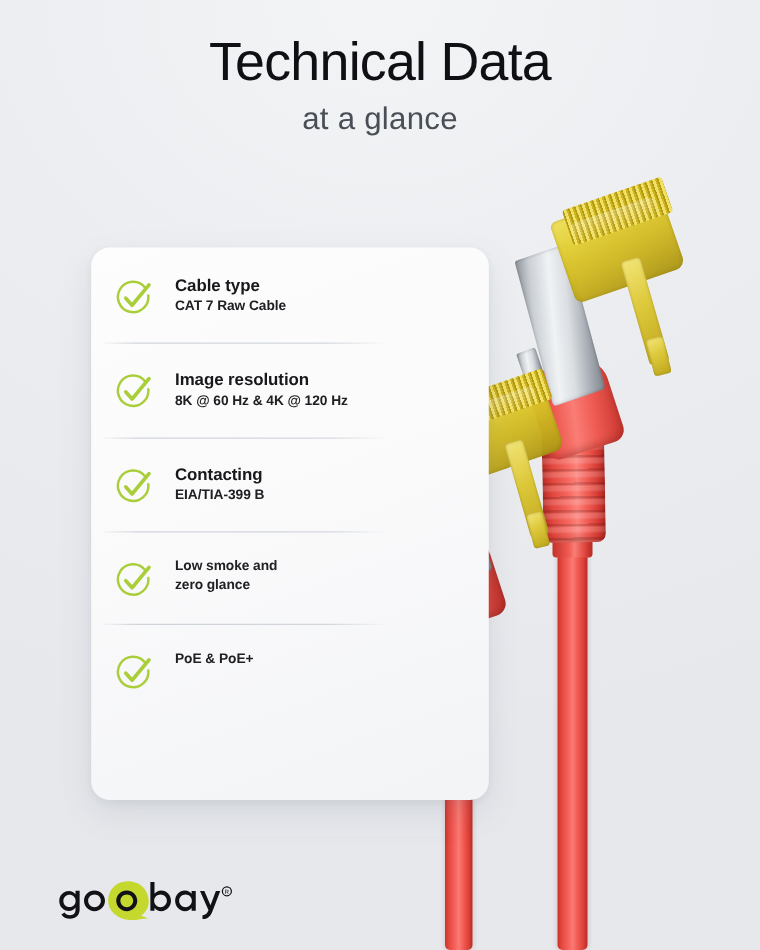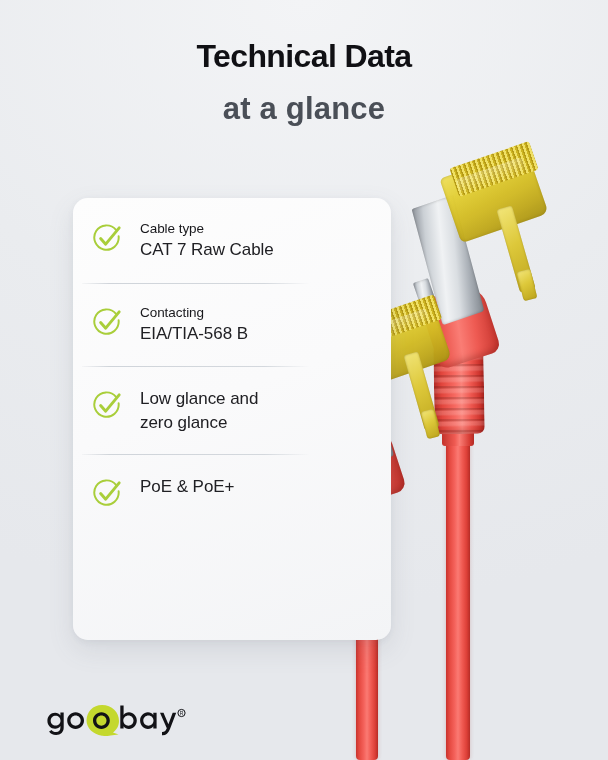--- a/index.html
+++ b/index.html
@@ -25,30 +25,30 @@
 
   
   .header {
     position: absolute;
     top: 22px;
     left: 0;
     width: 608px;
     text-align: center;
   }
   .title {
-    font-size: 32px;
-    font-weight: bold;
+    font-size: 43px;
+    font-weight: normal;
     color: #101014;
     letter-spacing: -0.6px;
     line-height: 1.15;
-    margin: 16px;
+    margin: 4px;
   }
   .subtitle {
-    font-size: 31px;
-    font-weight: bold;
+    font-size: 25px;
+    font-weight: normal;
     color: #4a4f57;
     letter-spacing: 0.2px;
     margin: 6px 0 0 0;
   }
 
   
   .product {
     position: absolute;
     left: 330px;
     top: 130px;
@@ -155,29 +155,29 @@
     height: 30px;
     margin-top: 3px;
     margin-right: 18px;
   }
   .spec-text {
     flex: 1 1 auto;
     min-width: 0;
   }
   .spec-title {
     font-size: 13.5px;
-    font-weight: normal;
+    font-weight: bold;
     color: #18181c;
     line-height: 1.35;
     letter-spacing: -0.05px;
     white-space: nowrap;
   }
   .spec-desc {
-    font-size: 17px;
-    font-weight: normal;
+    font-size: 11px;
+    font-weight: bold;
     color: #202024;
     line-height: 1.38;
     letter-spacing: -0.05px;
   }
   .spec-desc span { display: block; white-space: nowrap; }
 
   
   .logo {
     position: absolute;
     left: 46px;
@@ -253,34 +253,46 @@
               <span>CAT 7 Raw Cable</span>
             </div>
           </div>
         </div>
         <div class="spec-item" style="padding-top: 21px; padding-bottom: 21px;">
           <span class="check-icon"><svg viewBox="0 0 32 32" width="30" height="30">
               <path d="M25.6 7.4 A13 13 0 1 0 28.4 14.2" fill="none" stroke="#a9ce3a" stroke-width="2.1" stroke-linecap="round"></path>
               <path d="M9.2 16.6 L14.6 22.6 L29.0 5.2" fill="none" stroke="#a9ce3a" stroke-width="3.1" stroke-linecap="round" stroke-linejoin="round"></path>
             </svg></span>
           <div class="spec-text">
+            <div class="spec-title">Image resolution</div>
+            <div class="spec-desc">
+              <span>8K @ 60 Hz &amp; 4K @ 120 Hz</span>
+            </div>
+          </div>
+        </div>
+        <div class="spec-item" style="padding-top: 21px; padding-bottom: 21px;">
+          <span class="check-icon"><svg viewBox="0 0 32 32" width="30" height="30">
+              <path d="M25.6 7.4 A13 13 0 1 0 28.4 14.2" fill="none" stroke="#a9ce3a" stroke-width="2.1" stroke-linecap="round"></path>
+              <path d="M9.2 16.6 L14.6 22.6 L29.0 5.2" fill="none" stroke="#a9ce3a" stroke-width="3.1" stroke-linecap="round" stroke-linejoin="round"></path>
+            </svg></span>
+          <div class="spec-text">
             <div class="spec-title">Contacting</div>
             <div class="spec-desc">
-              <span>EIA/TIA-568 B</span>
+              <span>EIA/TIA-399 B</span>
             </div>
           </div>
         </div>
         <div class="spec-item" style="padding-top: 21px; padding-bottom: 20px;">
           <span class="check-icon"><svg viewBox="0 0 32 32" width="30" height="30">
               <path d="M25.6 7.4 A13 13 0 1 0 28.4 14.2" fill="none" stroke="#a9ce3a" stroke-width="2.1" stroke-linecap="round"></path>
               <path d="M9.2 16.6 L14.6 22.6 L29.0 5.2" fill="none" stroke="#a9ce3a" stroke-width="3.1" stroke-linecap="round" stroke-linejoin="round"></path>
             </svg></span>
           <div class="spec-text">
             <div class="spec-desc">
-              <span>Low glance and</span>
+              <span>Low smoke and</span>
               <span>zero glance</span>
             </div>
           </div>
         </div>
         <div class="spec-item" style="padding-top: 21px; padding-bottom: 22px;">
           <span class="check-icon"><svg viewBox="0 0 32 32" width="30" height="30">
               <path d="M25.6 7.4 A13 13 0 1 0 28.4 14.2" fill="none" stroke="#a9ce3a" stroke-width="2.1" stroke-linecap="round"></path>
               <path d="M9.2 16.6 L14.6 22.6 L29.0 5.2" fill="none" stroke="#a9ce3a" stroke-width="3.1" stroke-linecap="round" stroke-linejoin="round"></path>
             </svg></span>
           <div class="spec-text">

